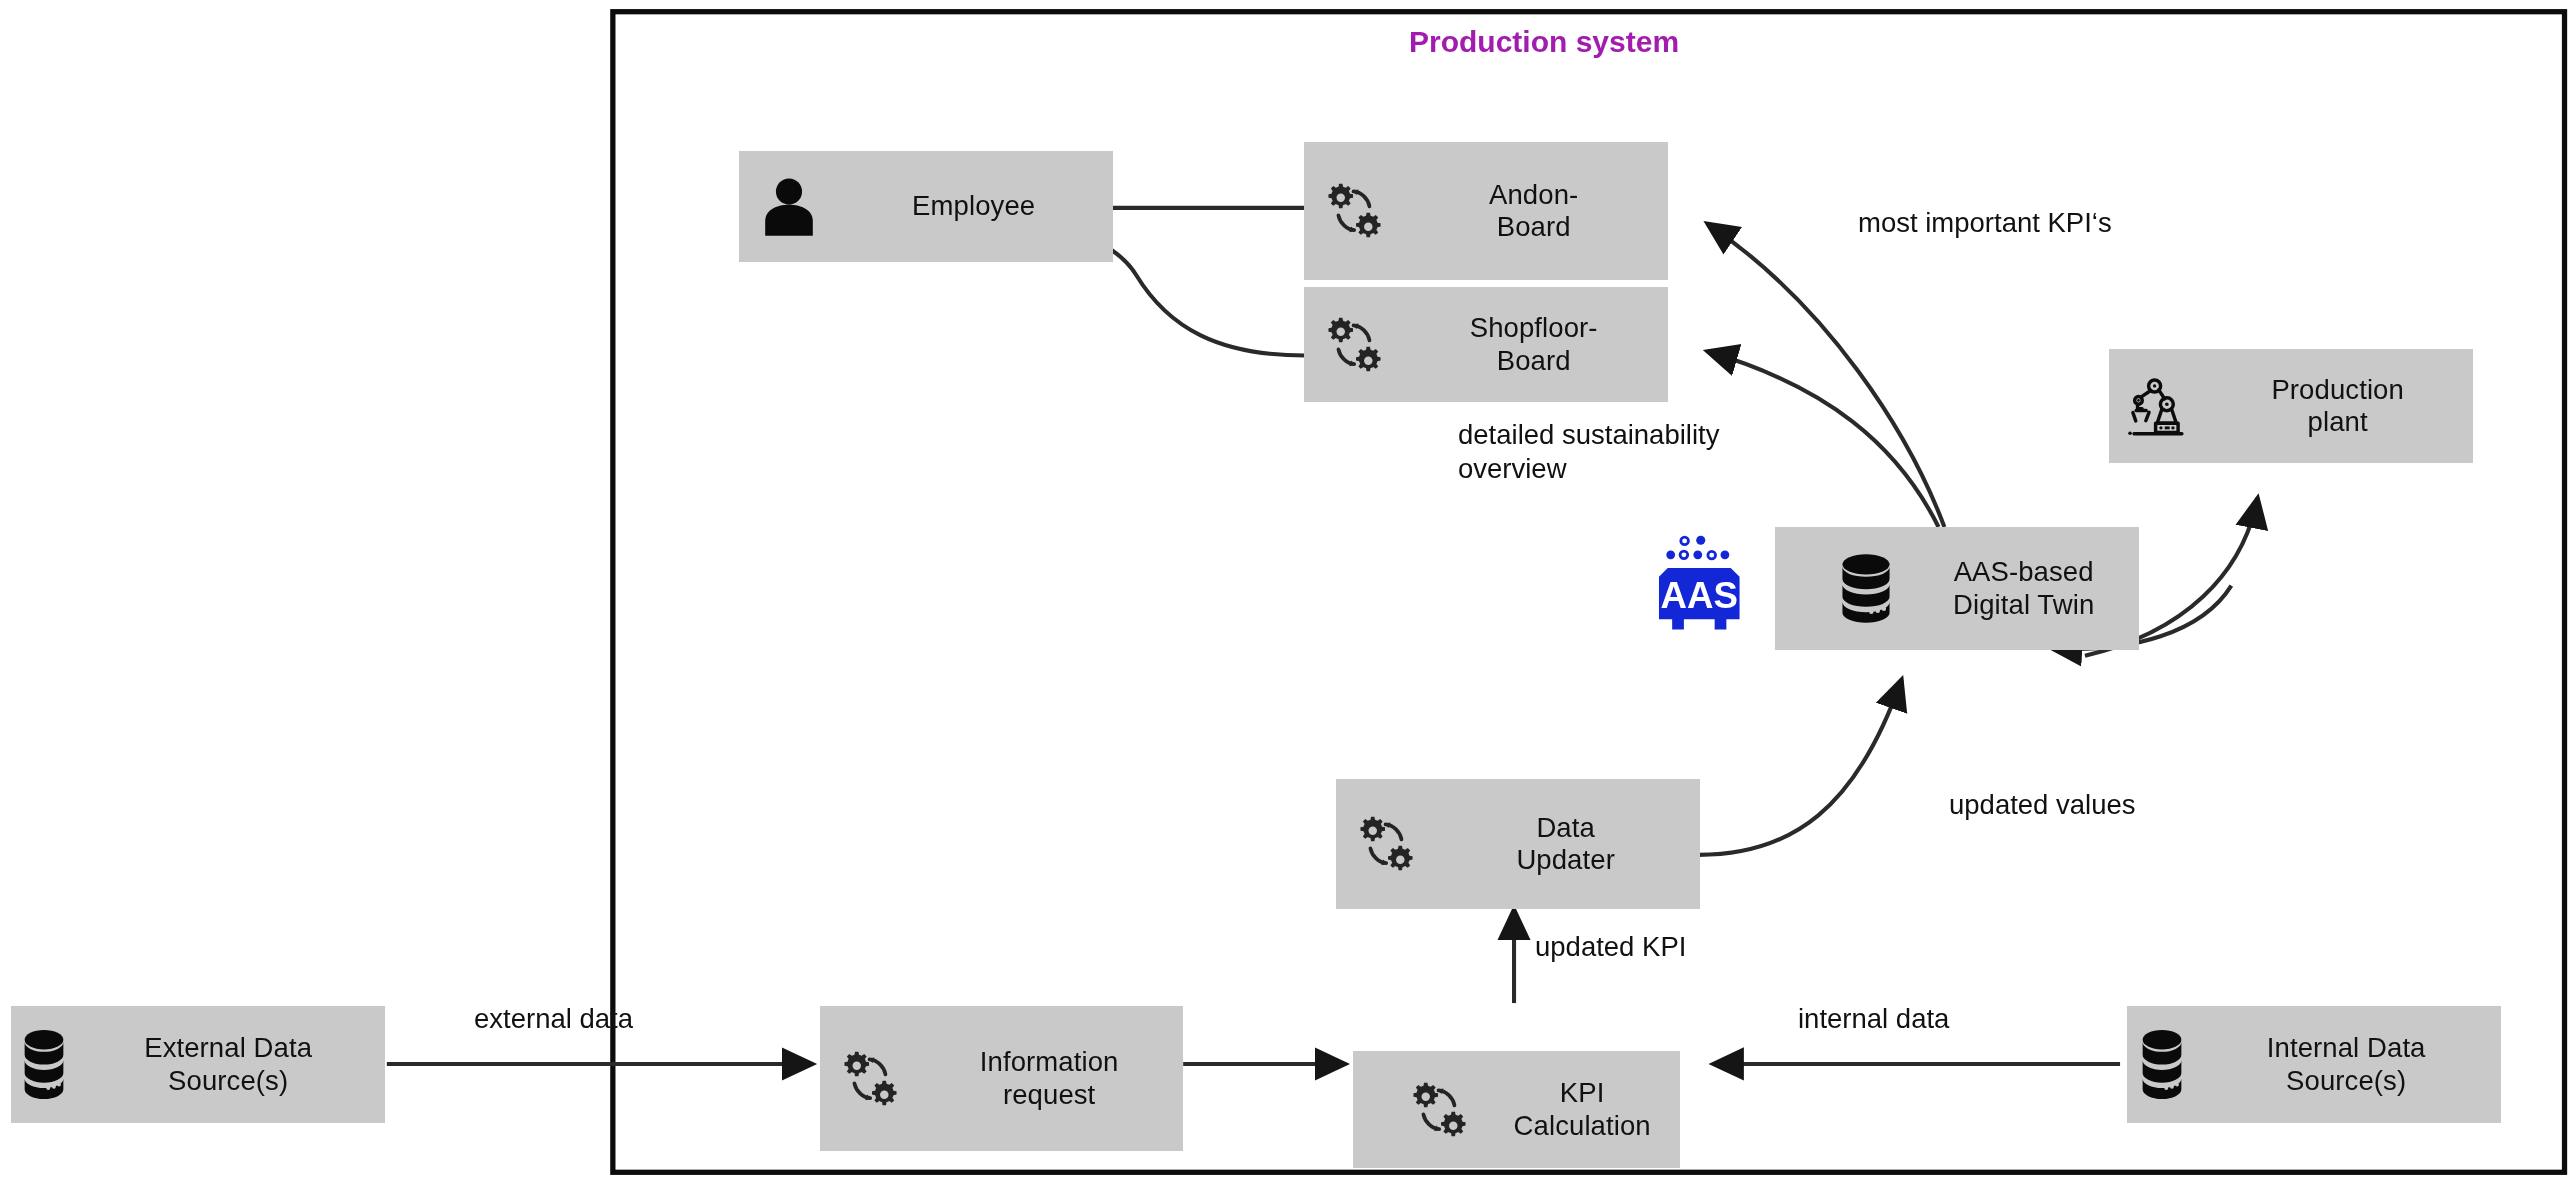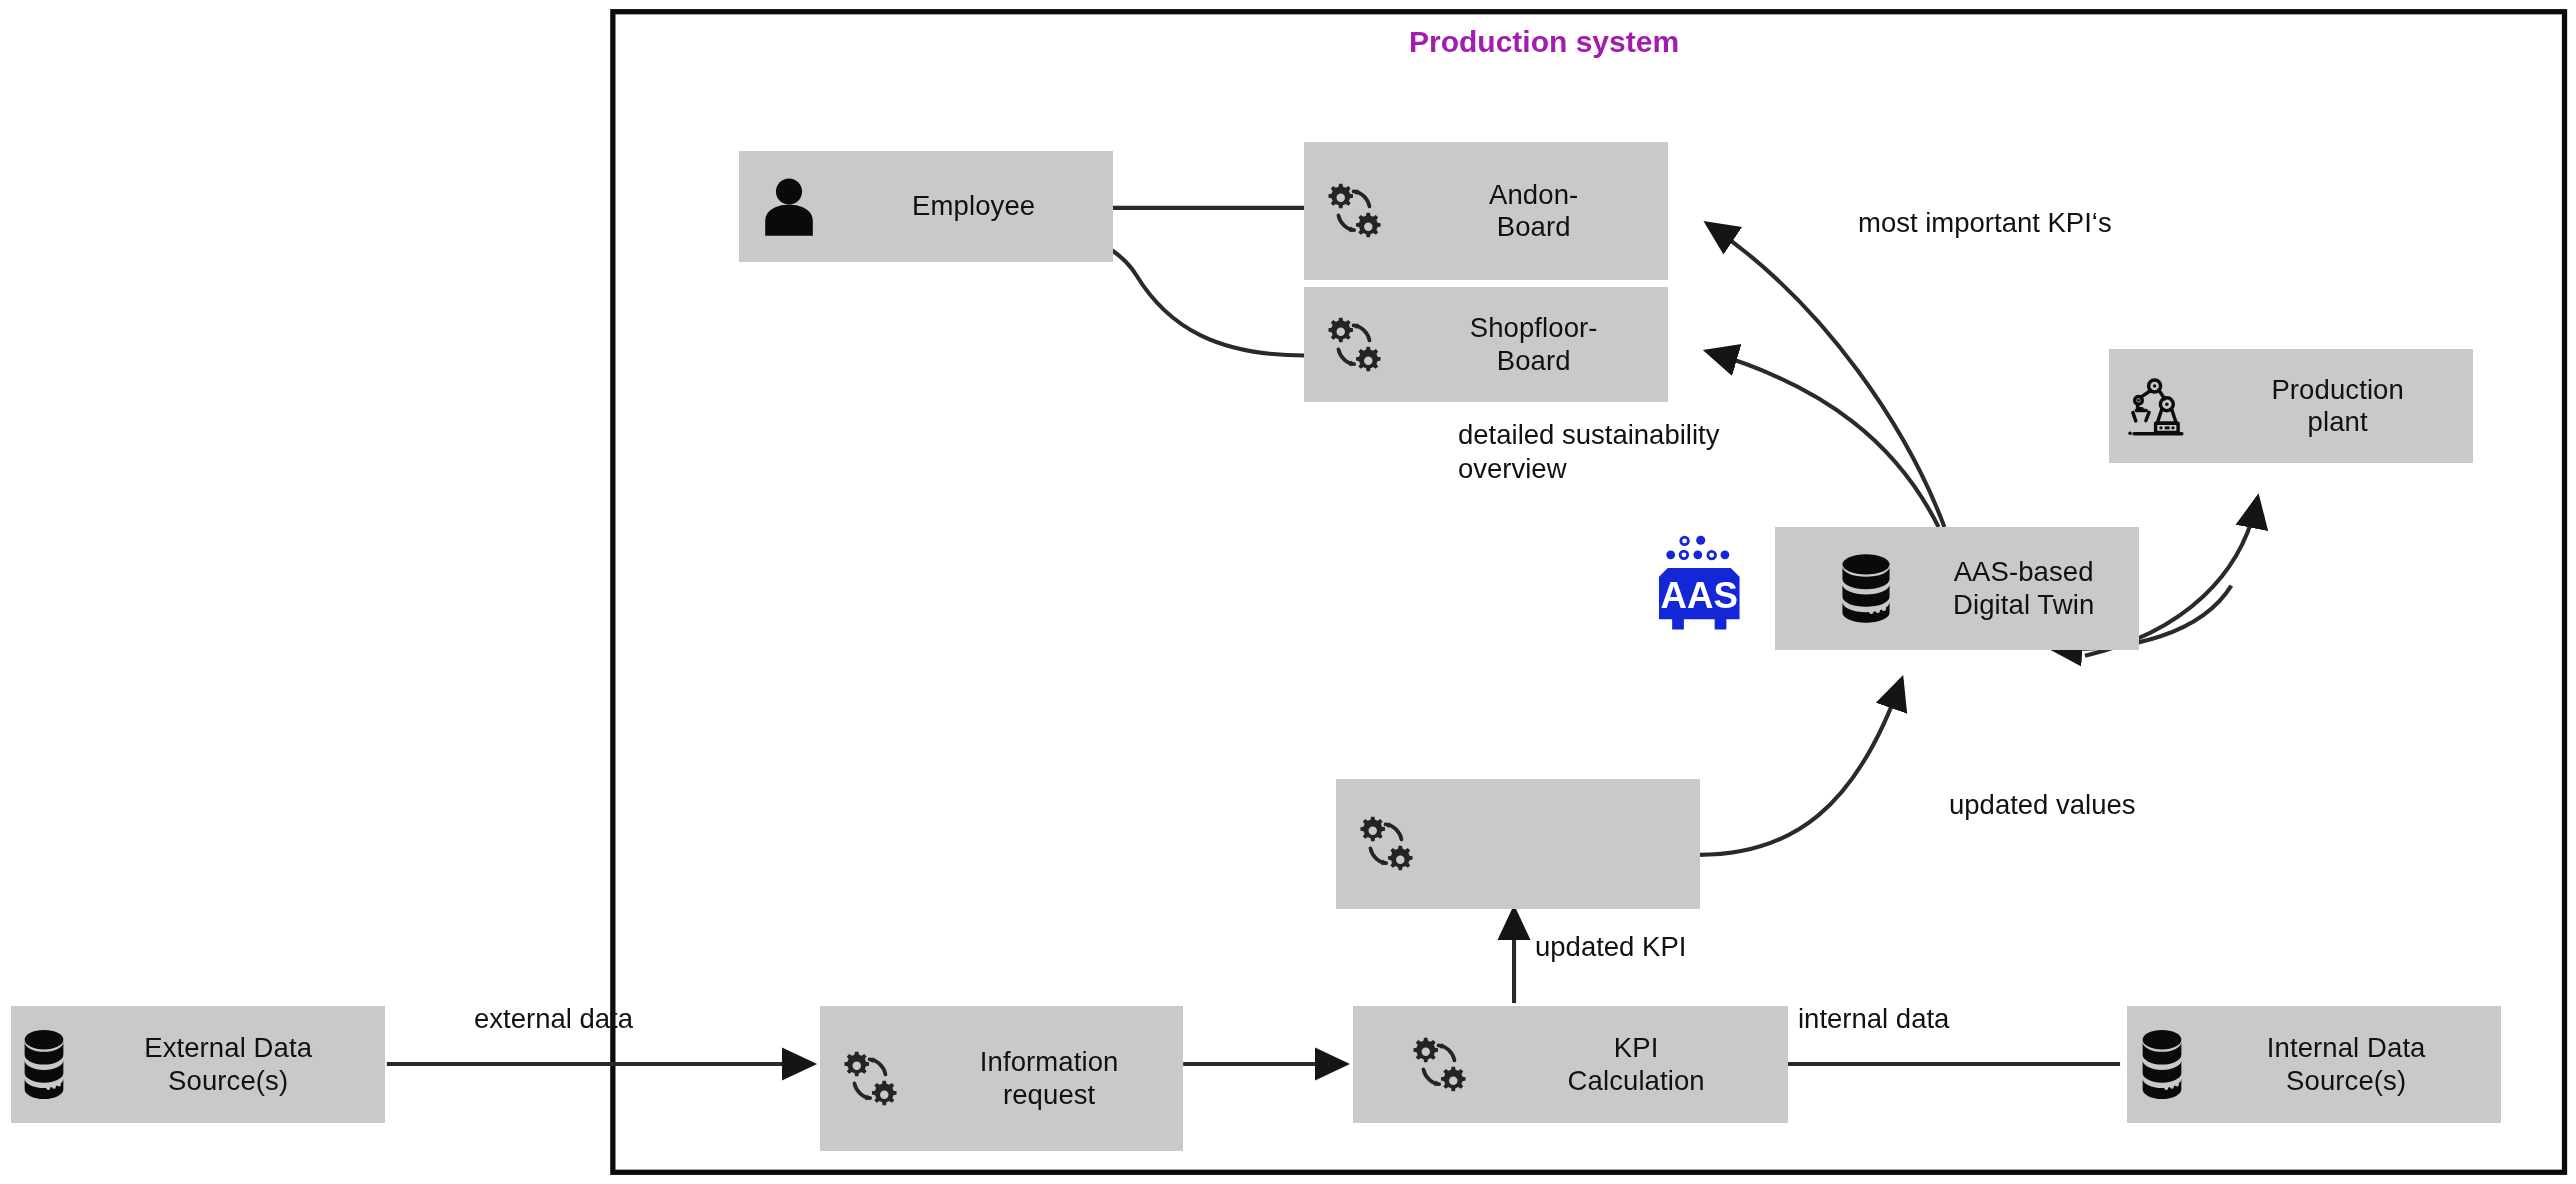--- a/index.html
+++ b/index.html
@@ -176,20 +176,22 @@
           <circle cx="19.15" cy="19.1" r="4.1" fill="#c9c9c9"></circle>
           <path d="M44.2 33.6 l3.3 0 .55 3.0 a9 9 0 0 1 2.55 1.05 l2.5-1.75 2.35 2.35 -1.75 2.5 a9 9 0 0 1 1.05 2.55 l3.0 .55 0 3.3 -3.0 .55 a9 9 0 0 1 -1.05 2.55 l1.75 2.5 -2.35 2.35 -2.5-1.75 a9 9 0 0 1 -2.55 1.05 l-.55 3.0 -3.3 0 -.55-3.0 a9 9 0 0 1 -2.55-1.05 l-2.5 1.75 -2.35-2.35 1.75-2.5 a9 9 0 0 1 -1.05-2.55 l-3.0-.55 0-3.3 3.0-.55 a9 9 0 0 1 1.05-2.55 l-1.75-2.5 2.35-2.35 2.5 1.75 a9 9 0 0 1 2.55-1.05 z"></path>
           <circle cx="45.85" cy="47.2" r="4.1" fill="#c9c9c9"></circle>
           <path d="M31.5 13.0 C39 13.6 45.5 20.0 47.0 27.5" fill="none" stroke="#242424" stroke-width="3.6" stroke-linecap="round"></path>
           <path d="M34.4 16.6 L30.6 12.2 L36.4 11.1 Z"></path>
           <path d="M32.2 50.6 C24.8 50.0 18.4 43.6 16.9 36.2" fill="none" stroke="#242424" stroke-width="3.6" stroke-linecap="round"></path>
           <path d="M29.4 47.0 L33.2 51.5 L27.4 52.5 Z"></path>
         </g>
       </svg>
     </span>
+    <span class="lbl">Data
+Updater</span>
   </div>
 
   <div class="node" style="left:820px;top:1006px;width:363px;height:145px;">
     <span class="ico" style="width:100px;">
       <svg width="66" height="66" viewBox="0 0 64 64">
         <g fill="#242424">
           <path d="M17.5 5.5 l3.3 0 .55 3.0 a9 9 0 0 1 2.55 1.05 l2.5-1.75 2.35 2.35 -1.75 2.5 a9 9 0 0 1 1.05 2.55 l3.0 .55 0 3.3 -3.0 .55 a9 9 0 0 1 -1.05 2.55 l1.75 2.5 -2.35 2.35 -2.5-1.75 a9 9 0 0 1 -2.55 1.05 l-.55 3.0 -3.3 0 -.55-3.0 a9 9 0 0 1 -2.55-1.05 l-2.5 1.75 -2.35-2.35 1.75-2.5 a9 9 0 0 1 -1.05-2.55 l-3.0-.55 0-3.3 3.0-.55 a9 9 0 0 1 1.05-2.55 l-1.75-2.5 2.35-2.35 2.5 1.75 a9 9 0 0 1 2.55-1.05 z"></path>
           <circle cx="19.15" cy="19.1" r="4.1" fill="#c9c9c9"></circle>
           <path d="M44.2 33.6 l3.3 0 .55 3.0 a9 9 0 0 1 2.55 1.05 l2.5-1.75 2.35 2.35 -1.75 2.5 a9 9 0 0 1 1.05 2.55 l3.0 .55 0 3.3 -3.0 .55 a9 9 0 0 1 -1.05 2.55 l1.75 2.5 -2.35 2.35 -2.5-1.75 a9 9 0 0 1 -2.55 1.05 l-.55 3.0 -3.3 0 -.55-3.0 a9 9 0 0 1 -2.55-1.05 l-2.5 1.75 -2.35-2.35 1.75-2.5 a9 9 0 0 1 -1.05-2.55 l-3.0-.55 0-3.3 3.0-.55 a9 9 0 0 1 1.05-2.55 l-1.75-2.5 2.35-2.35 2.5 1.75 a9 9 0 0 1 2.55-1.05 z"></path>
           <circle cx="45.85" cy="47.2" r="4.1" fill="#c9c9c9"></circle>
@@ -197,21 +199,21 @@
           <path d="M34.4 16.6 L30.6 12.2 L36.4 11.1 Z"></path>
           <path d="M32.2 50.6 C24.8 50.0 18.4 43.6 16.9 36.2" fill="none" stroke="#242424" stroke-width="3.6" stroke-linecap="round"></path>
           <path d="M29.4 47.0 L33.2 51.5 L27.4 52.5 Z"></path>
         </g>
       </svg>
     </span>
     <span class="lbl">Information
 request</span>
   </div>
 
-  <div class="node" style="left:1353px;top:1006px;width:435px;height:117px;padding-left:36px;">
+  <div class="node" style="left:1353px;top:1051px;width:327px;height:117px;padding-left:36px;">
     <span class="ico" style="width:100px;">
       <svg width="66" height="66" viewBox="0 0 64 64">
         <g fill="#242424">
           <path d="M17.5 5.5 l3.3 0 .55 3.0 a9 9 0 0 1 2.55 1.05 l2.5-1.75 2.35 2.35 -1.75 2.5 a9 9 0 0 1 1.05 2.55 l3.0 .55 0 3.3 -3.0 .55 a9 9 0 0 1 -1.05 2.55 l1.75 2.5 -2.35 2.35 -2.5-1.75 a9 9 0 0 1 -2.55 1.05 l-.55 3.0 -3.3 0 -.55-3.0 a9 9 0 0 1 -2.55-1.05 l-2.5 1.75 -2.35-2.35 1.75-2.5 a9 9 0 0 1 -1.05-2.55 l-3.0-.55 0-3.3 3.0-.55 a9 9 0 0 1 1.05-2.55 l-1.75-2.5 2.35-2.35 2.5 1.75 a9 9 0 0 1 2.55-1.05 z"></path>
           <circle cx="19.15" cy="19.1" r="4.1" fill="#c9c9c9"></circle>
           <path d="M44.2 33.6 l3.3 0 .55 3.0 a9 9 0 0 1 2.55 1.05 l2.5-1.75 2.35 2.35 -1.75 2.5 a9 9 0 0 1 1.05 2.55 l3.0 .55 0 3.3 -3.0 .55 a9 9 0 0 1 -1.05 2.55 l1.75 2.5 -2.35 2.35 -2.5-1.75 a9 9 0 0 1 -2.55 1.05 l-.55 3.0 -3.3 0 -.55-3.0 a9 9 0 0 1 -2.55-1.05 l-2.5 1.75 -2.35-2.35 1.75-2.5 a9 9 0 0 1 -1.05-2.55 l-3.0-.55 0-3.3 3.0-.55 a9 9 0 0 1 1.05-2.55 l-1.75-2.5 2.35-2.35 2.5 1.75 a9 9 0 0 1 2.55-1.05 z"></path>
           <circle cx="45.85" cy="47.2" r="4.1" fill="#c9c9c9"></circle>
           <path d="M31.5 13.0 C39 13.6 45.5 20.0 47.0 27.5" fill="none" stroke="#242424" stroke-width="3.6" stroke-linecap="round"></path>
           <path d="M34.4 16.6 L30.6 12.2 L36.4 11.1 Z"></path>
           <path d="M32.2 50.6 C24.8 50.0 18.4 43.6 16.9 36.2" fill="none" stroke="#242424" stroke-width="3.6" stroke-linecap="round"></path>

